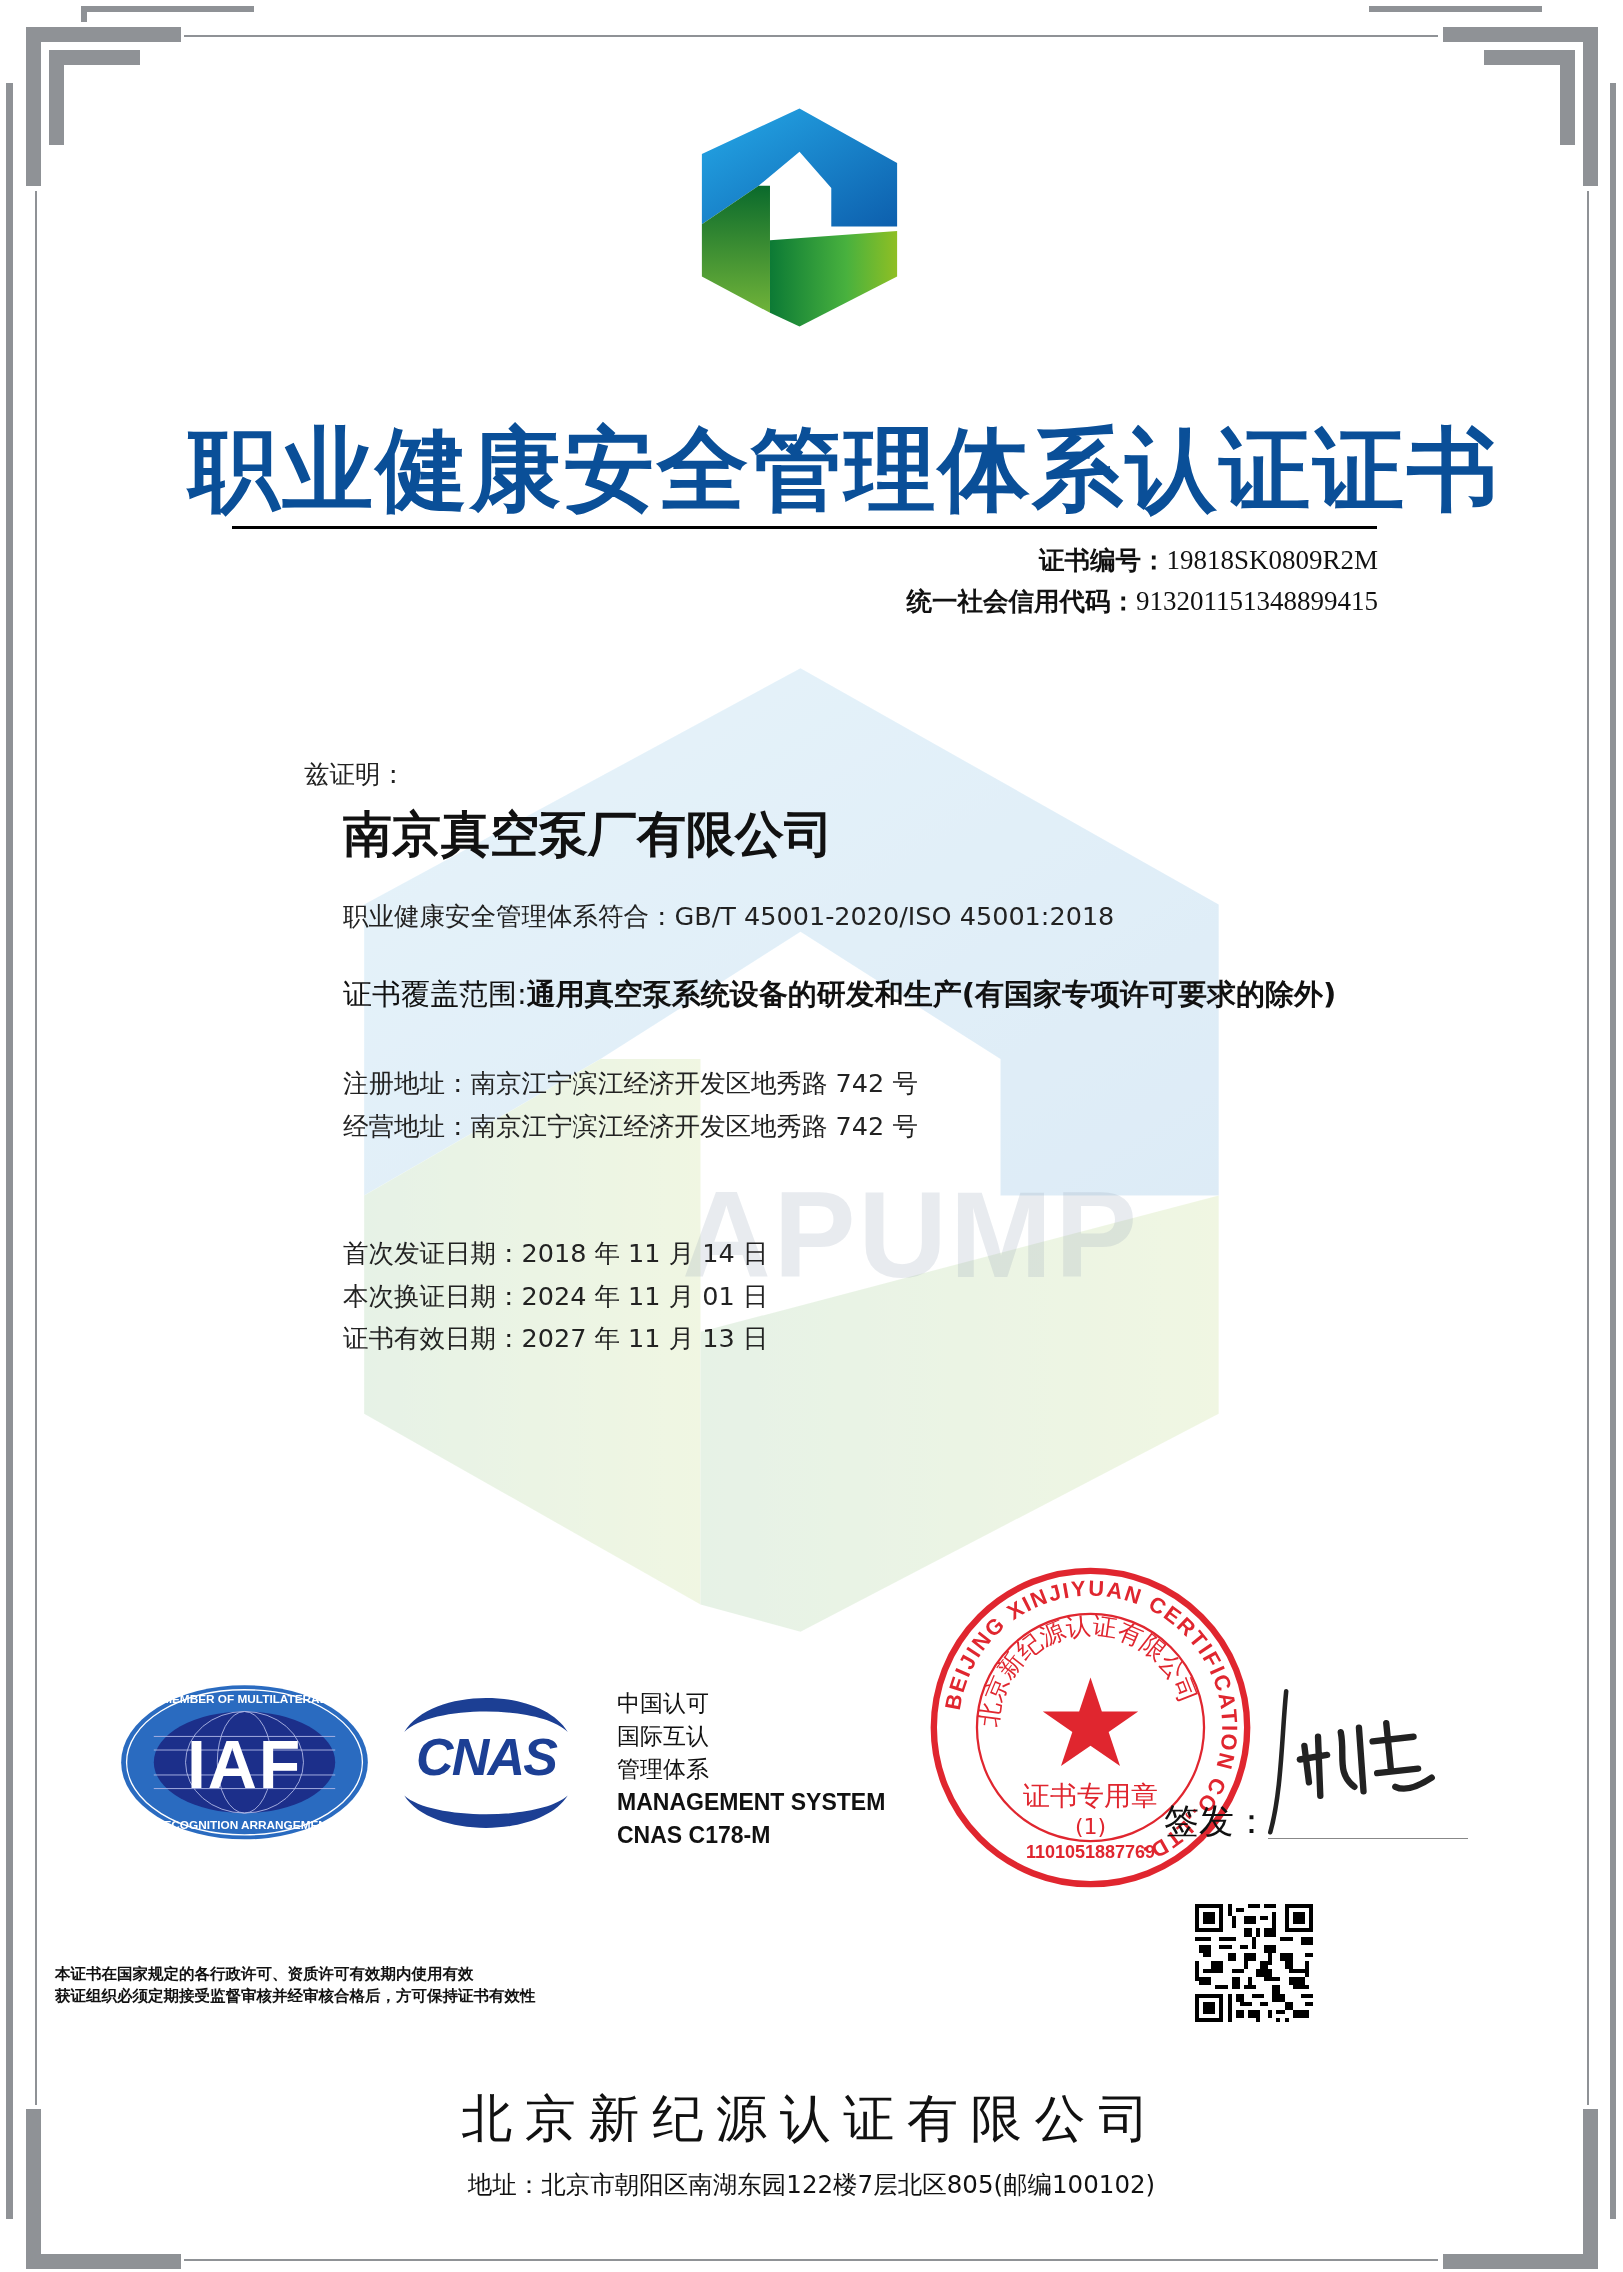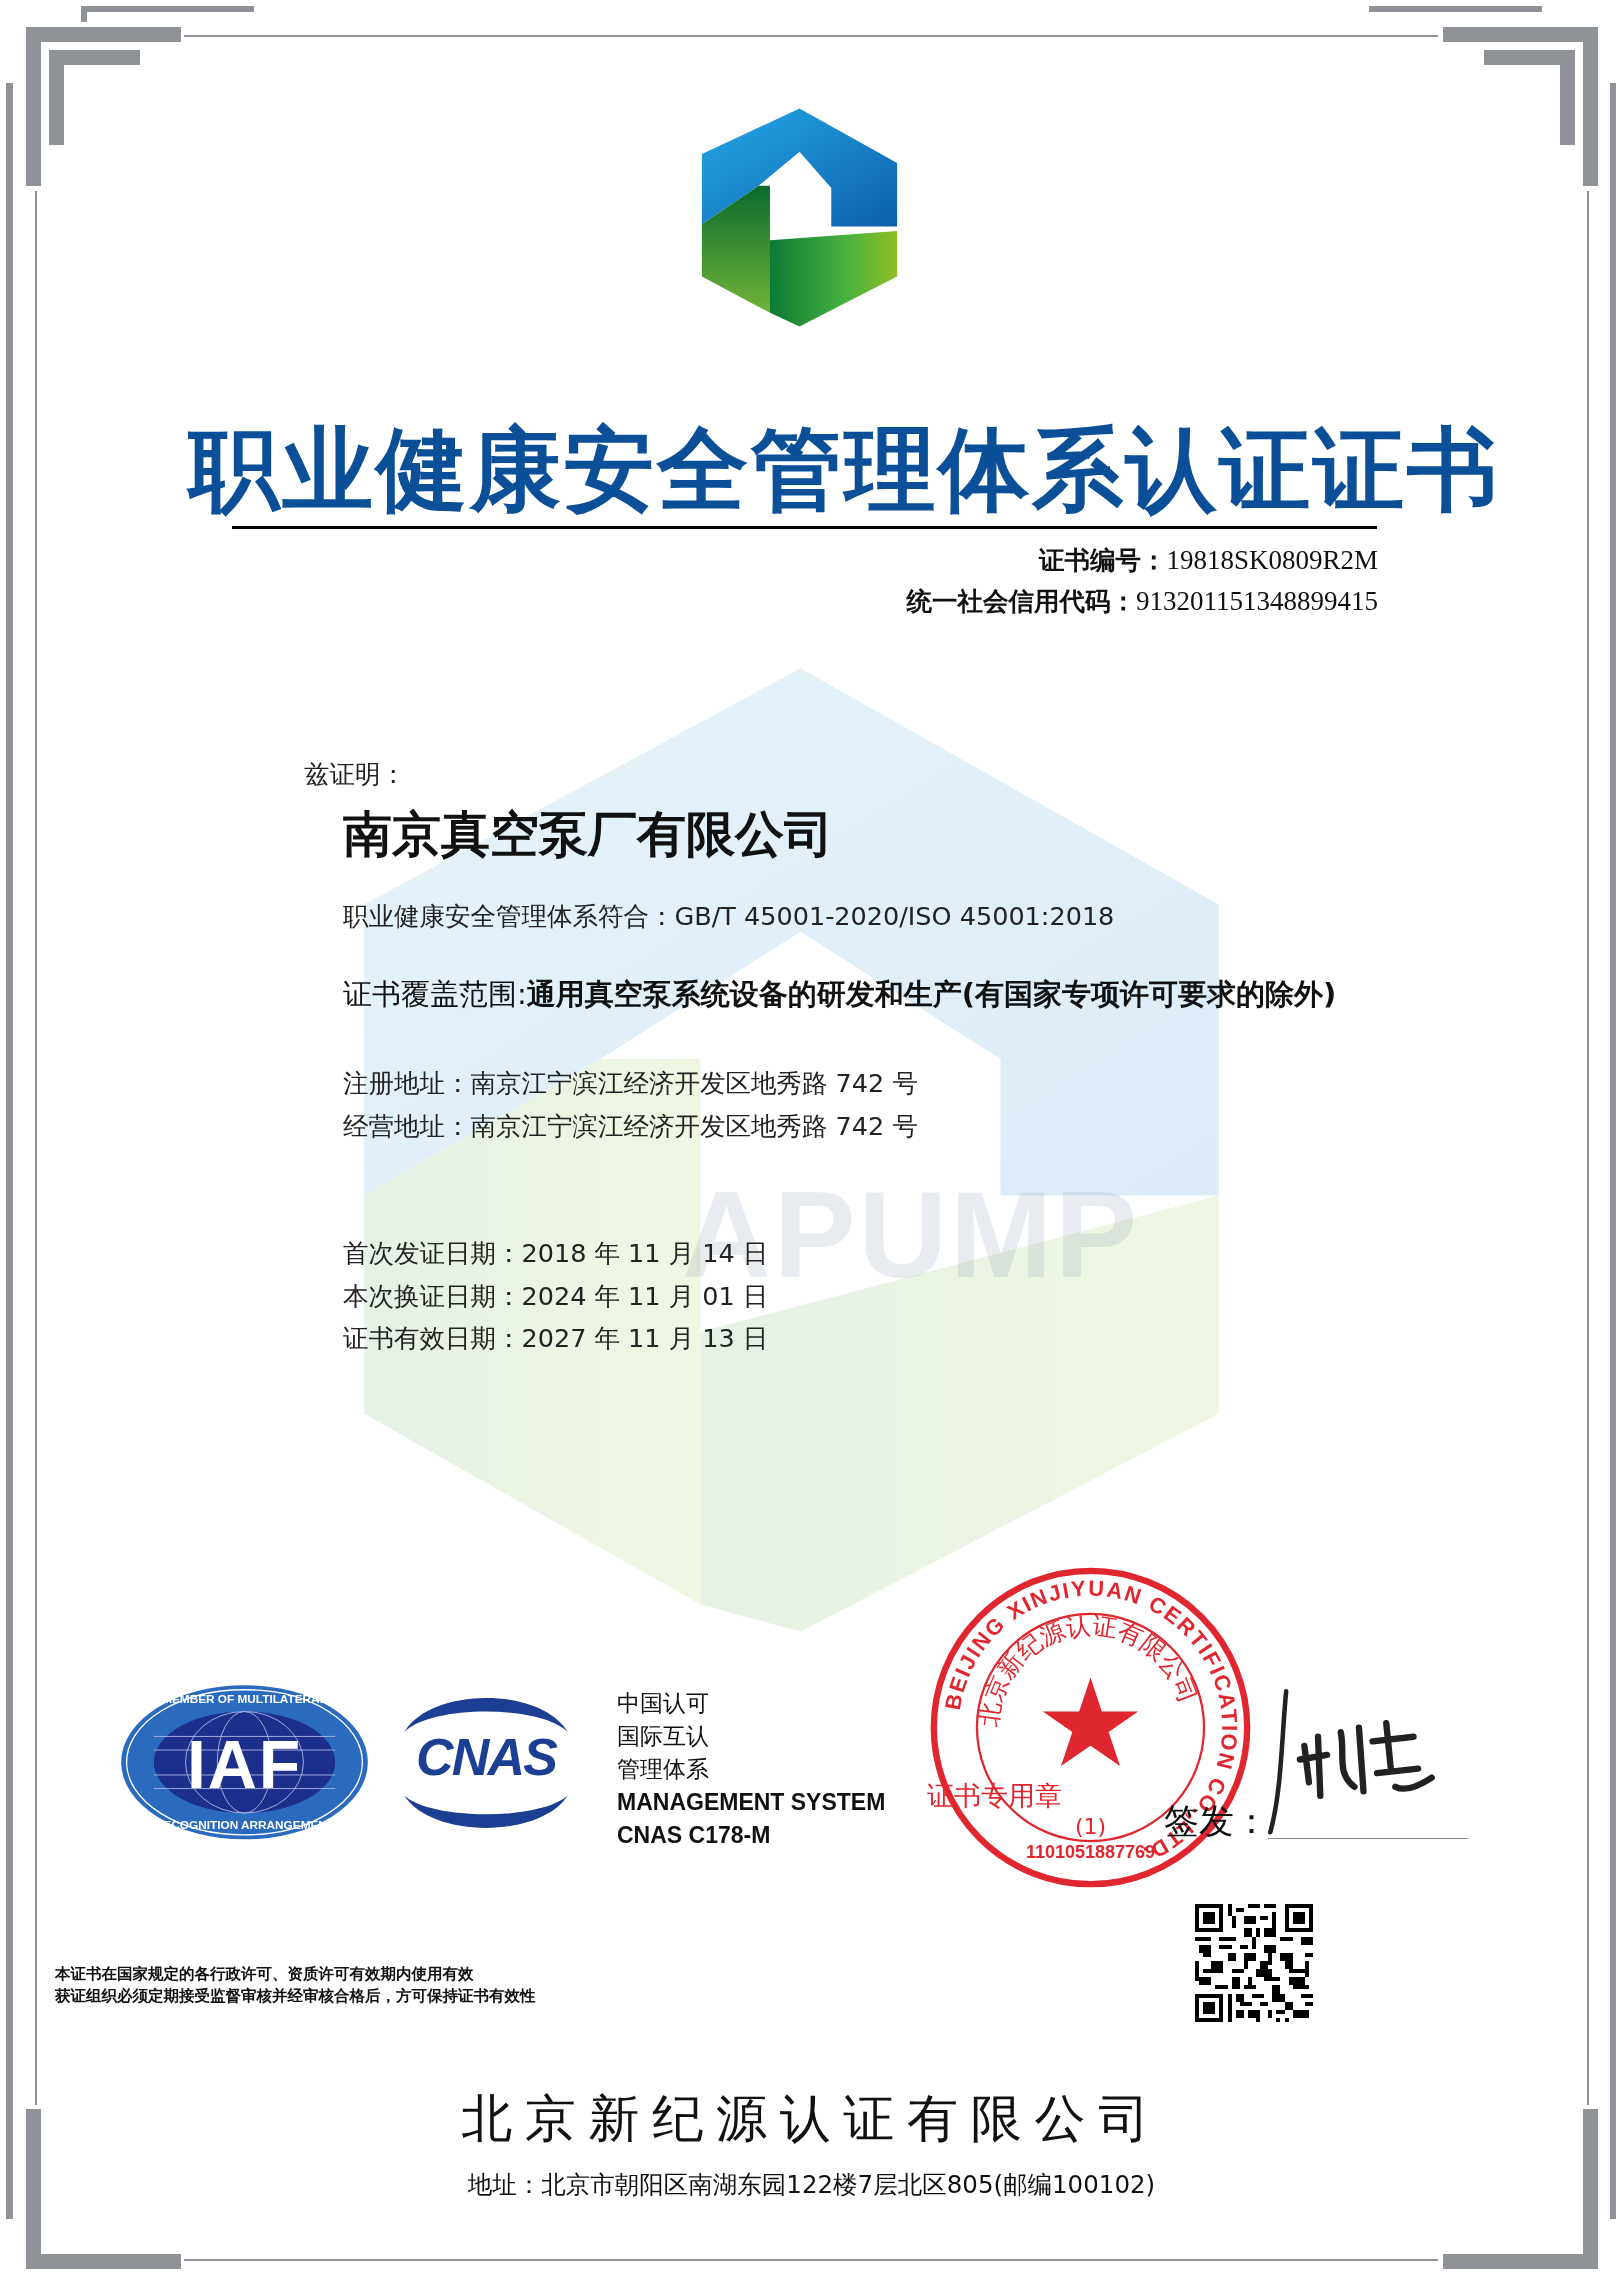--- a/index.html
+++ b/index.html
@@ -170,21 +170,21 @@
     <circle cx="360" cy="360" r="345" fill="none" stroke="#e0262f" stroke-width="14"></circle>
     <circle cx="360" cy="360" r="250" fill="none" stroke="#e0262f" stroke-width="5"></circle>
     <text font-family="Liberation Sans,sans-serif" font-size="48" font-weight="bold" fill="#e0262f" letter-spacing="4">
       <textPath href="#outerArc" startOffset="2%">BEIJING XINJIYUAN CERTIFICATION CO.,LTD.</textPath>
     </text>
     <text font-family="DejaVu Sans,sans-serif" font-size="54" fill="#e0262f">
       <textPath href="#innerArc" startOffset="0%">北京新纪源认证有限公司</textPath>
     </text>
     <polygon points="360,250 385,325 465,325 400,370 425,445 360,400 295,445 320,370 255,325 335,325" fill="#e0262f"></polygon>
   </svg>
-  <div class="abs" style="left:0;top:214px;width:327px;font-family:'DejaVu Sans',sans-serif;font-size:27px;color:#e0262f;">证书专用章</div>
+  <div class="abs" style="left:0;top:214px;width:327px;text-align:center;font-family:'DejaVu Sans',sans-serif;font-size:27px;color:#e0262f;">证书专用章</div>
   <div class="abs" style="left:0;top:250px;width:327px;text-align:center;font-family:'DejaVu Sans',sans-serif;font-size:22px;color:#e0262f;">(1)</div>
   <div class="abs" style="left:0;top:278px;width:327px;text-align:center;font-family:'Liberation Sans',sans-serif;font-size:18px;font-weight:bold;color:#e0262f;">1101051887769</div>
 </div>
 
 <div class="sign-label">签发：</div>
 <div class="sign-line"></div>
 <svg class="abs" style="left:1268px;top:1682px;width:191px;height:155px;" viewBox="0 0 420 340">
   <path d="M40 20 C30 120 30 240 5 330" stroke="#222" stroke-width="10" fill="none" stroke-linecap="round"></path>
   <path d="M80 140 L90 220 M70 170 L130 160 M110 120 L115 250 M160 110 C170 160 150 200 190 230 M200 100 L210 240 M230 130 L320 120 M260 90 L270 190 M240 200 L330 190 M280 230 C300 240 330 230 360 210" stroke="#222" stroke-width="14" fill="none" stroke-linecap="round"></path>
 </svg>

